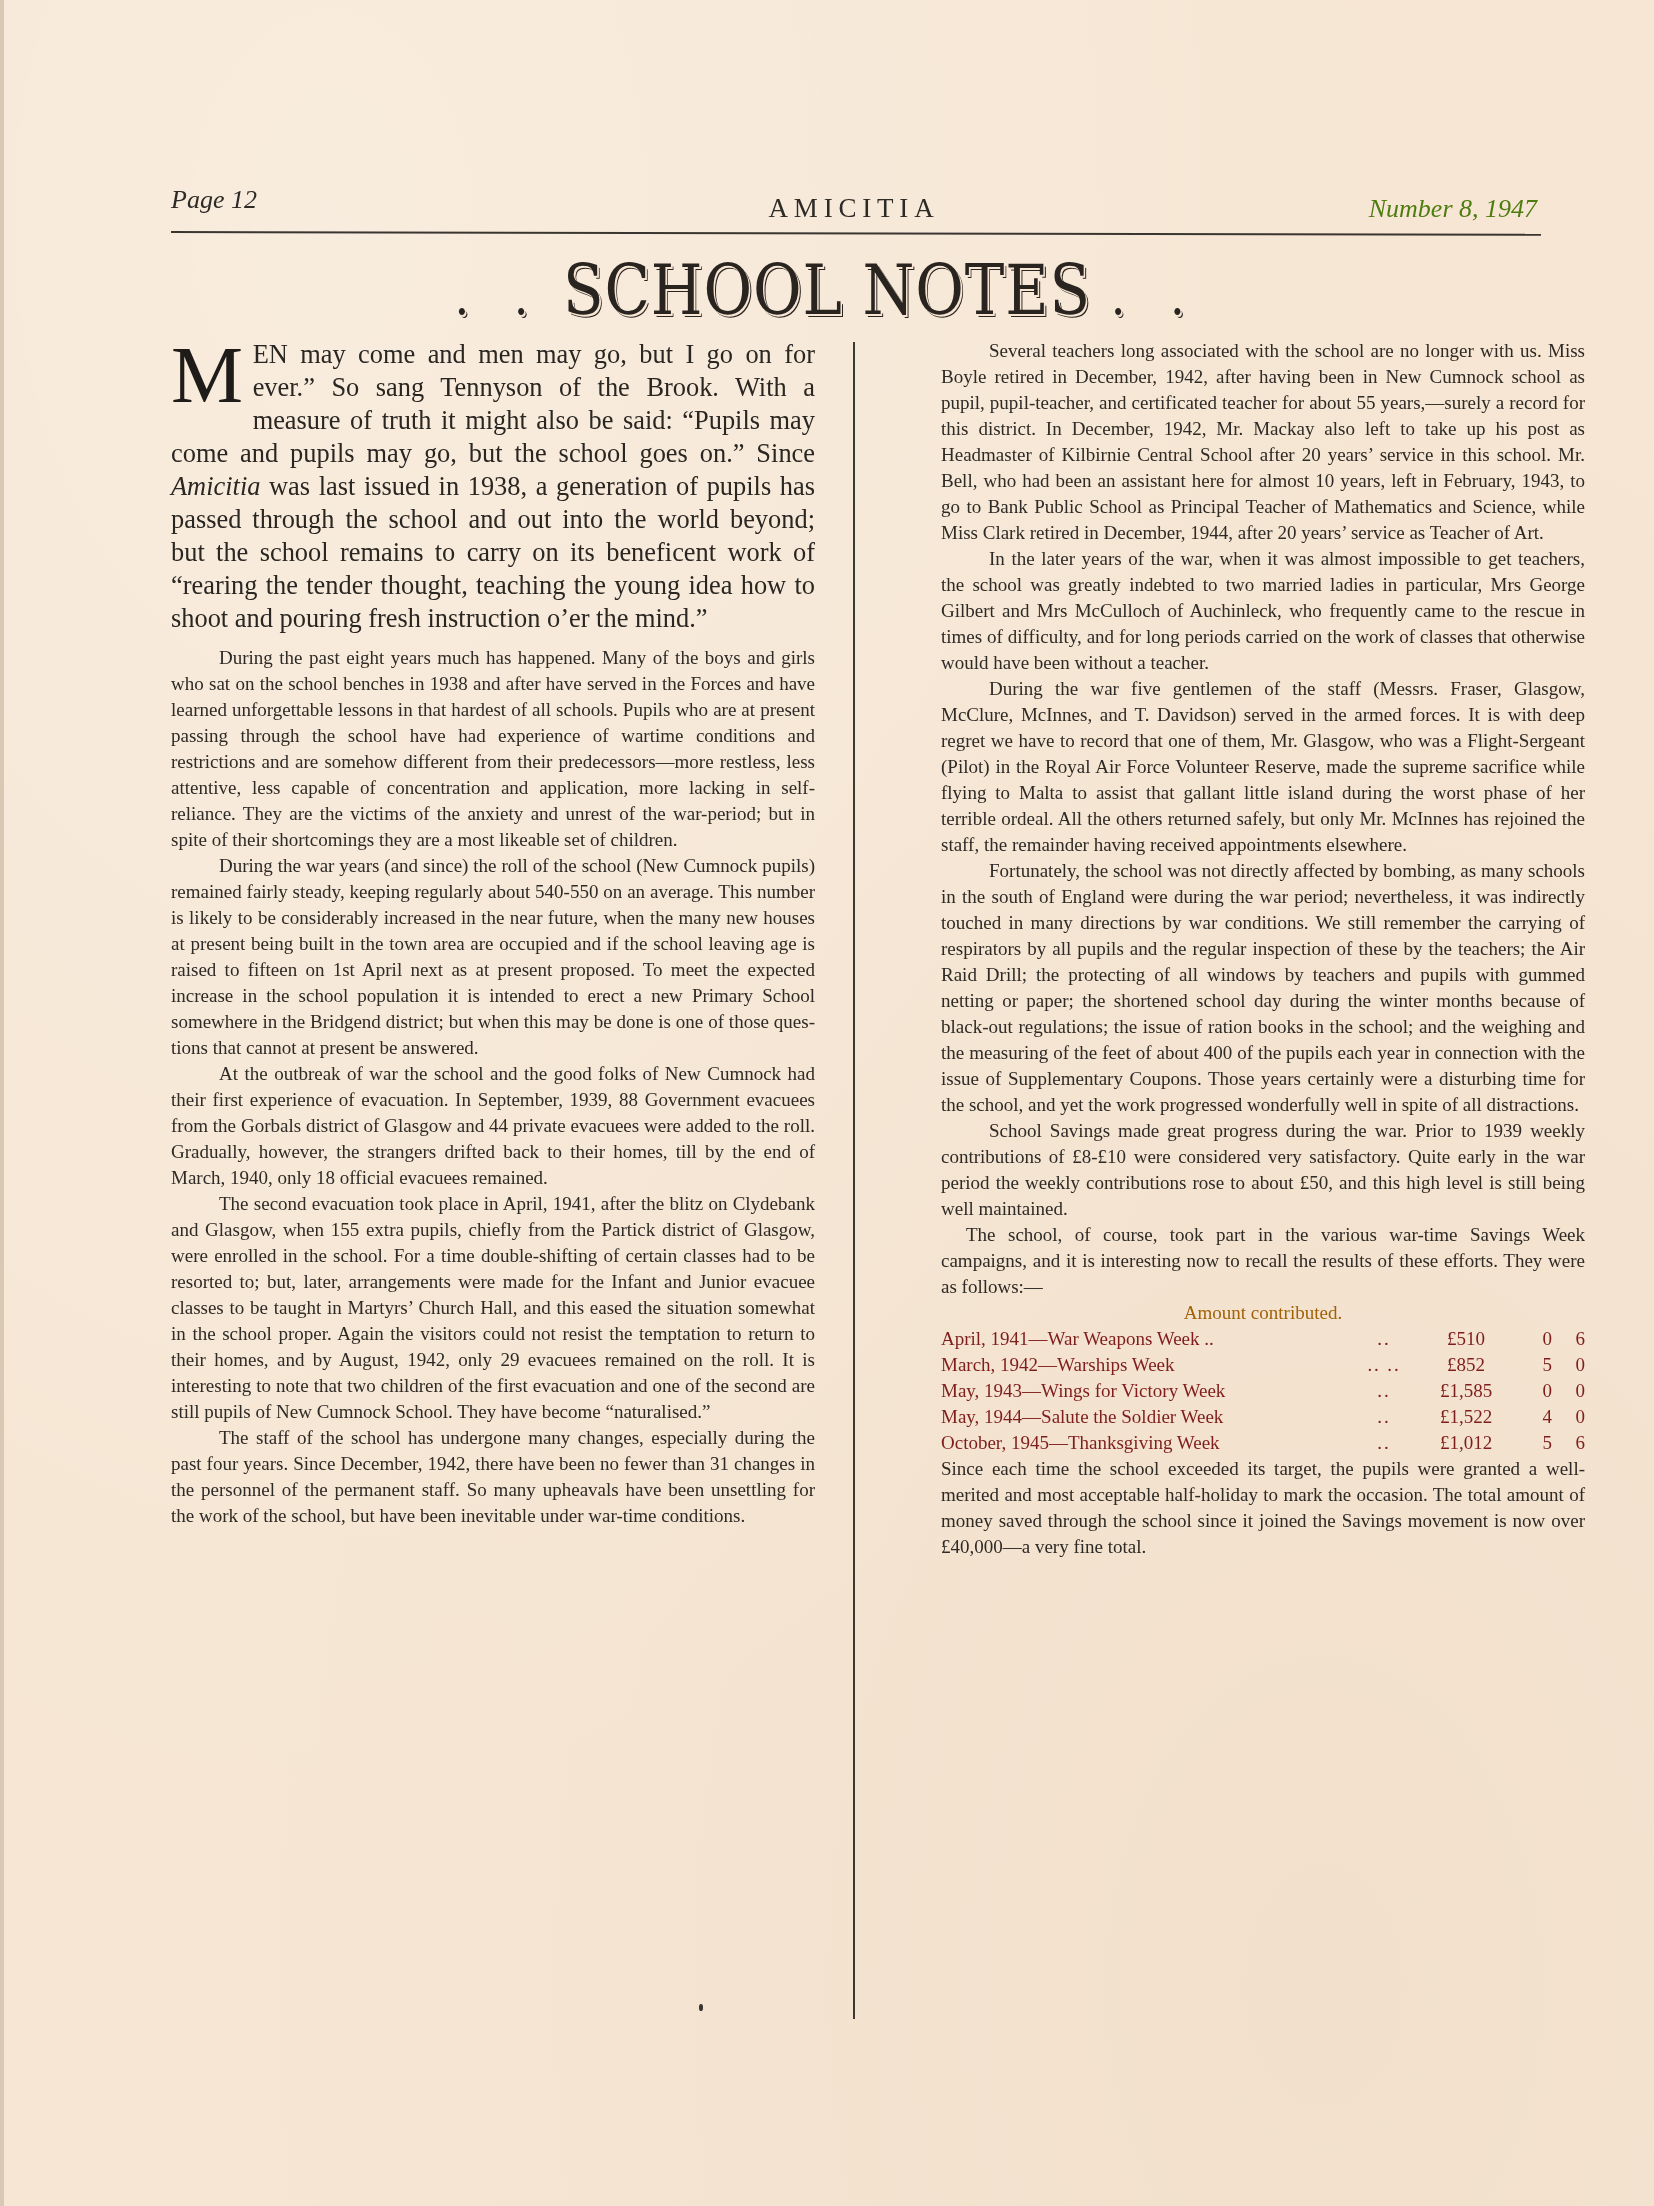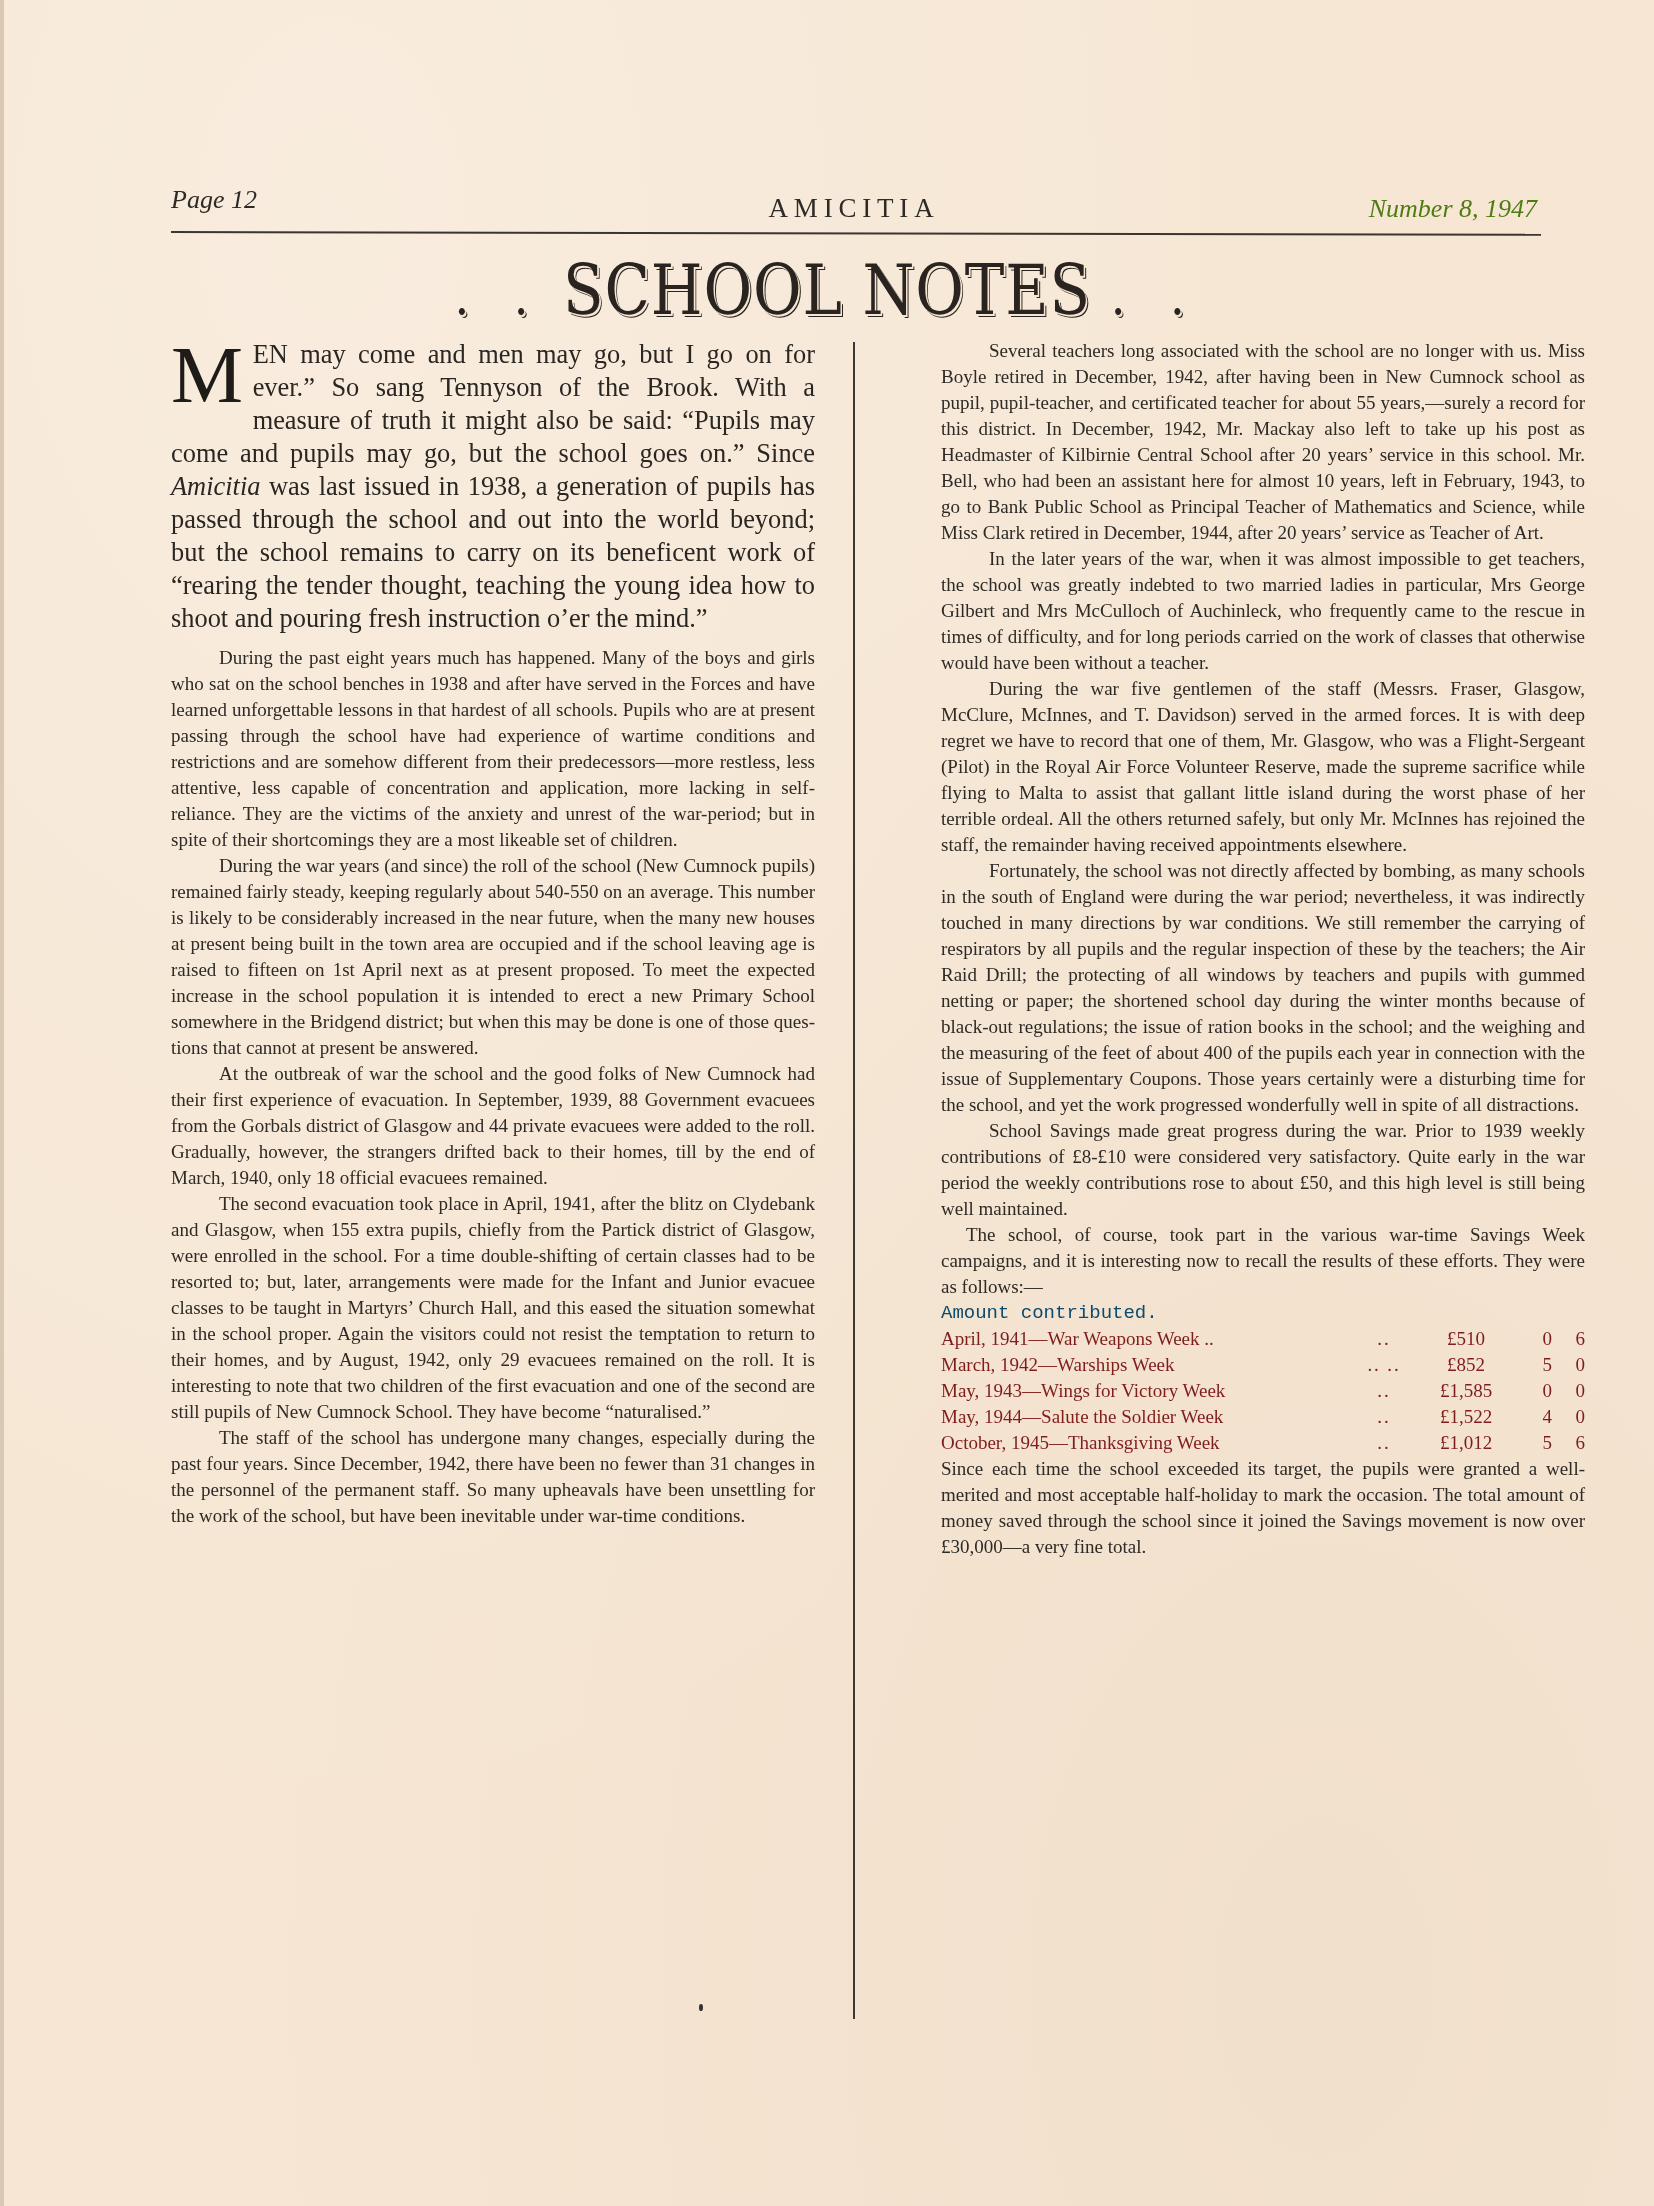--- a/index.html
+++ b/index.html
@@ -147,25 +147,24 @@
     text-indent: 48px;
     hyphens: manual;
     color: #2e2a26;
   }
   p.body.noindent-lite {
     text-indent: 25px;
   }
 
   
   .savings-head {
-    text-align: left;
+    text-align: center;
     font-size: 19px;
     line-height: 26px;
-    color: #0c4a6e;
-    font-family: Liberation Mono, monospace;
+    color: #a16207;
   }
   .savings-table {
     width: 100%;
     border-collapse: collapse;
     font-size: 19px;
     line-height: 26px;
     color: #7f1d1d;
   }
   .savings-table td {
     padding: 0;
@@ -266,17 +265,17 @@
       <tr>
         <td>October, 1945—Thanksgiving Week</td>
         <td class="leader">..</td>
         <td class="pounds">£1,012</td>
         <td class="s">5</td>
         <td class="d">6</td>
       </tr>
     </tbody>
   </table>
 
-  <p class="body" style="text-indent:0">Since each time the school exceeded its target, the pupils were granted a well-merited and most acceptable half-holiday to mark the occasion. The total amount of money saved through the school since it joined the Savings movement is now over £30,000—a very fine total.</p>
+  <p class="body" style="text-indent:0">Since each time the school exceeded its target, the pupils were granted a well-merited and most acceptable half-holiday to mark the occasion. The total amount of money saved through the school since it joined the Savings movement is now over £40,000—a very fine total.</p>
 </div>
 
 <div class="speck" style="left:699px; top:2004px; width:3.8px; height:6.7px;"></div>
 
 
 </body></html>

